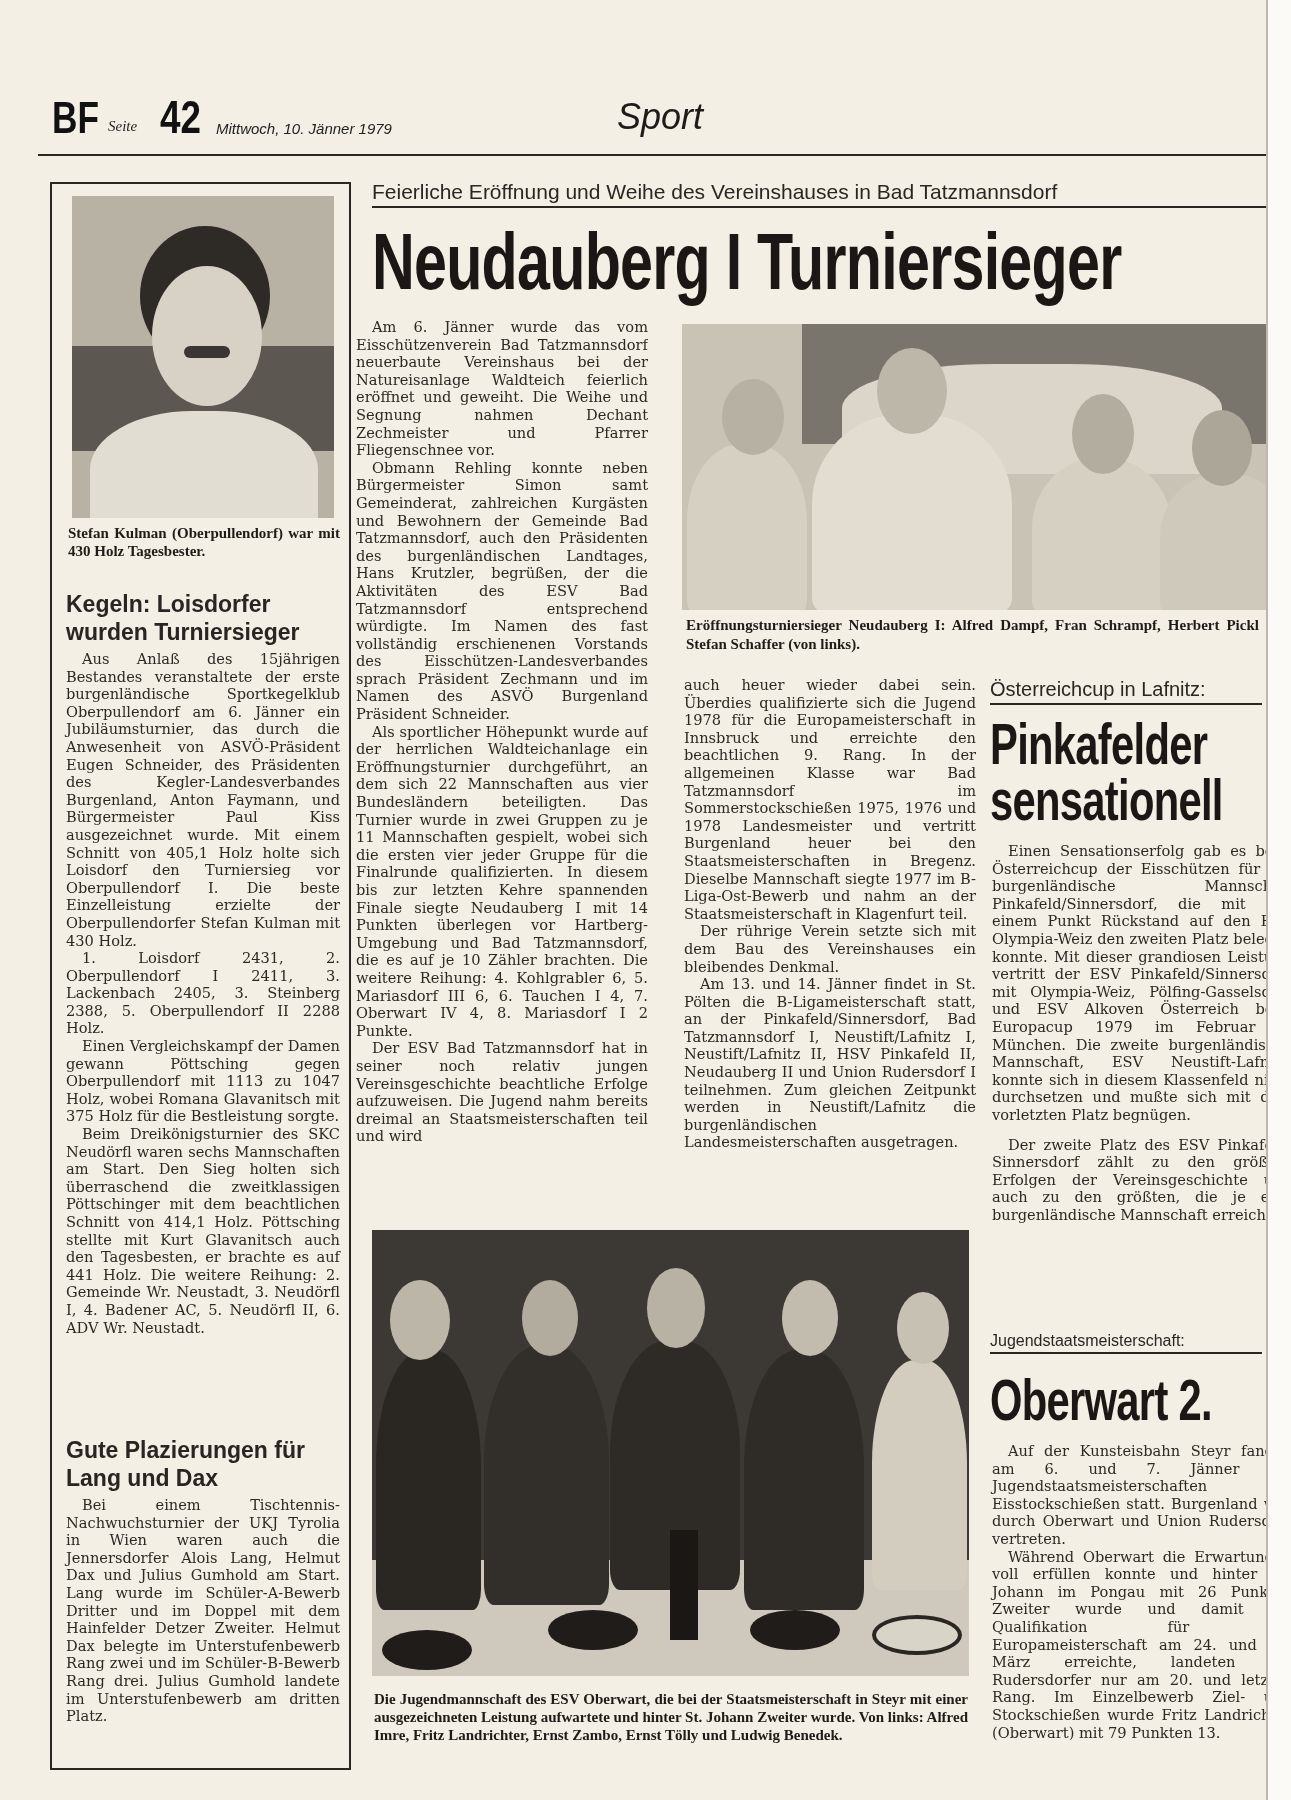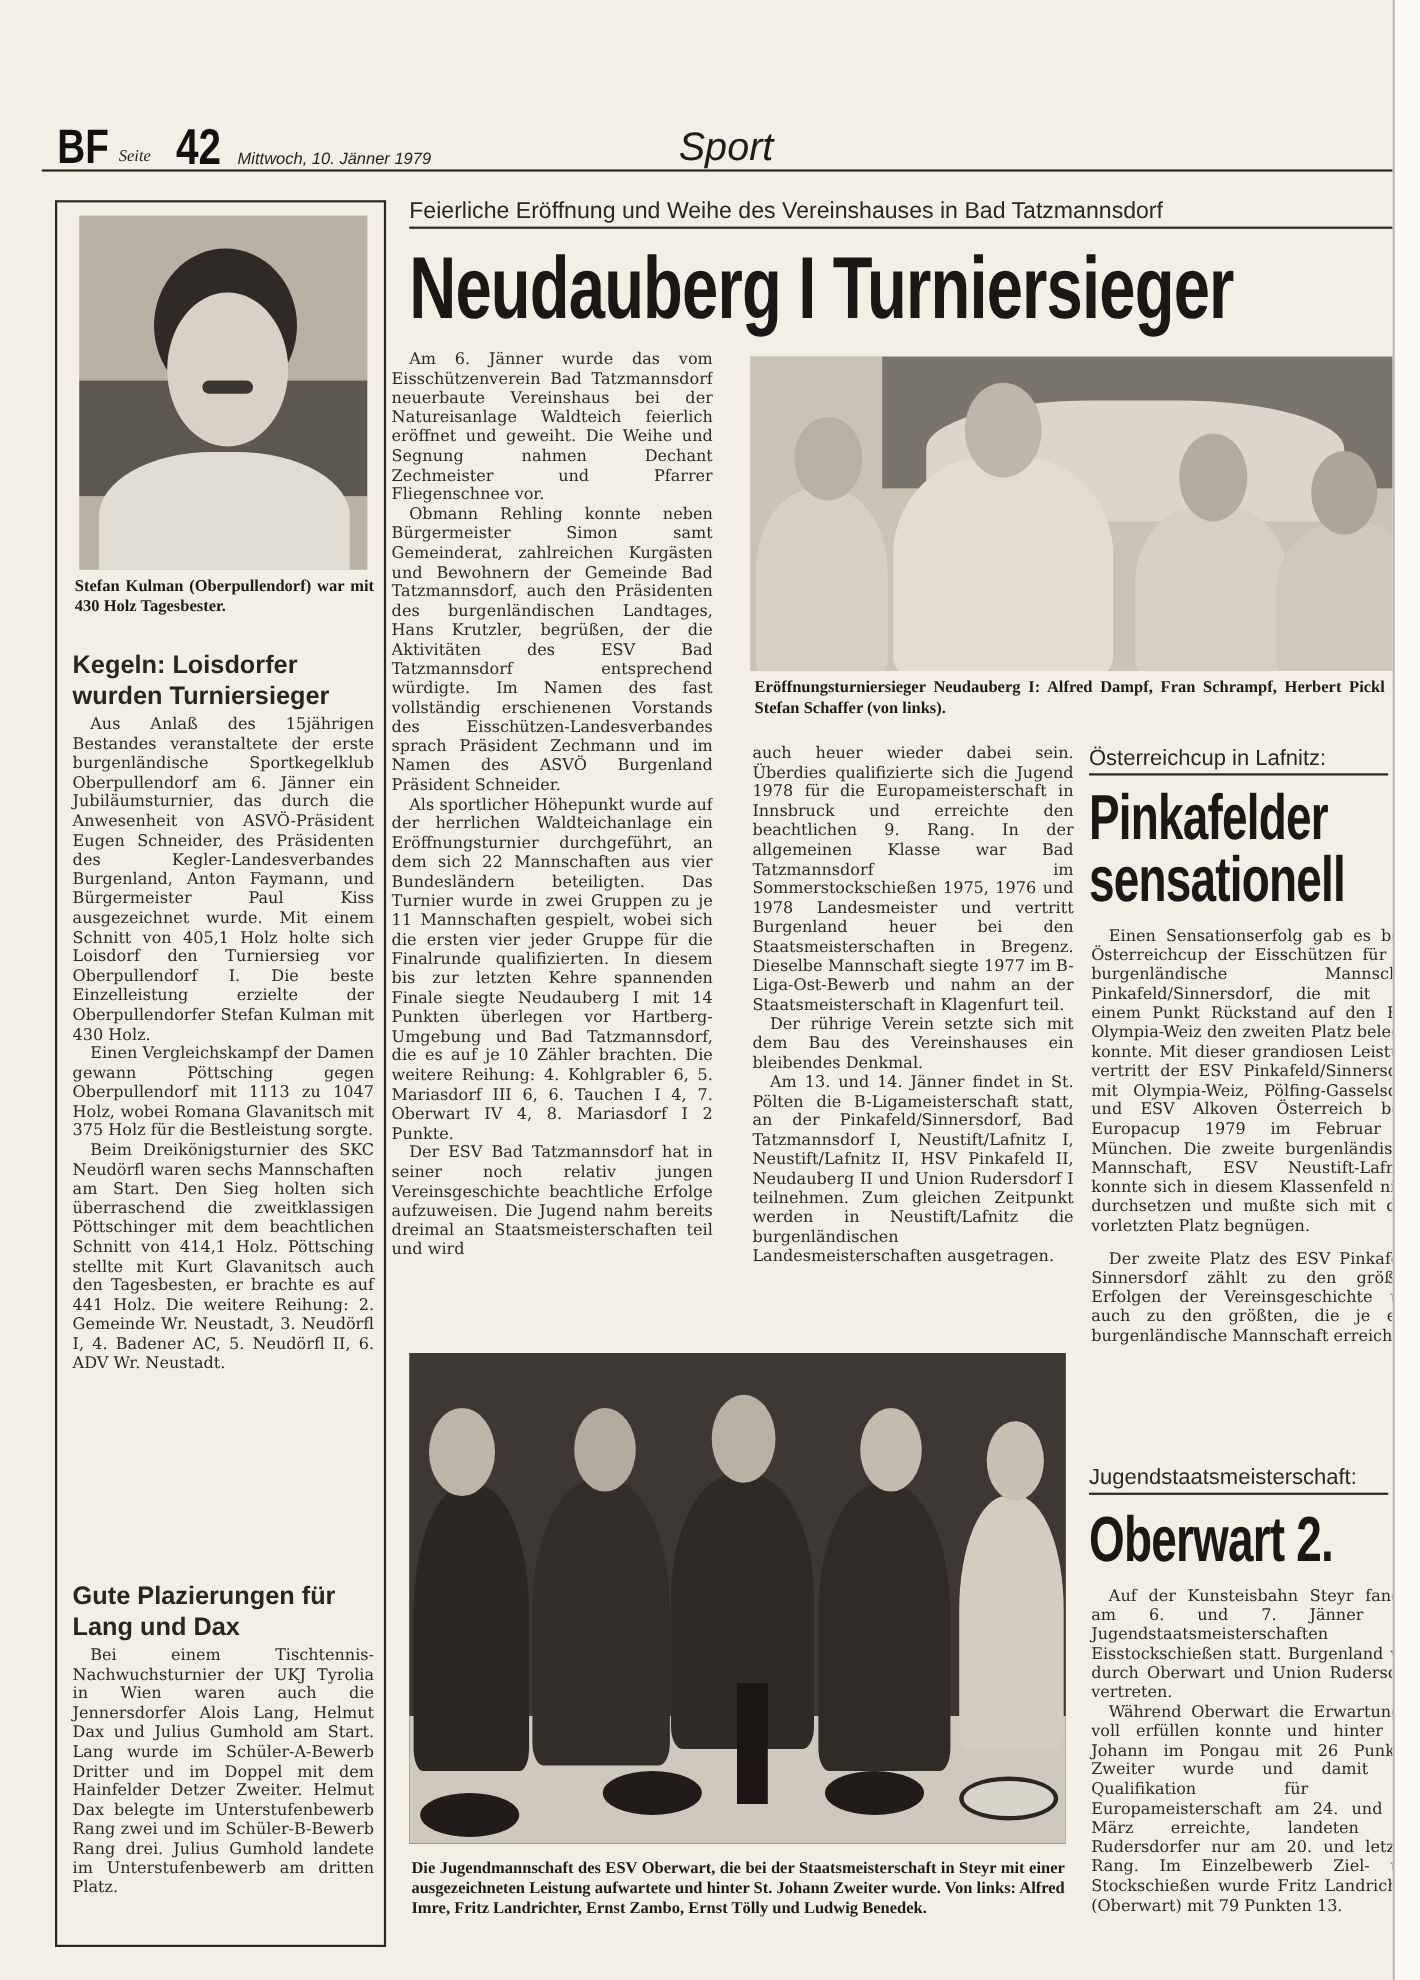--- a/index.html
+++ b/index.html
@@ -56,21 +56,21 @@
       #9a958b;
     overflow: hidden;
   }
   .figure { position: absolute; border-radius: 45% 45% 8% 8%; }
   .head { position: absolute; border-radius: 50%; }
   .rule { position: absolute; background: #2a2622; }
 </style>
 </head>
 <body>
 
-<div class="abs" style="left:52px; top:108px; width:1239px; height:50px;">
+<div class="abs" style="left:52px; top:92px; width:1239px; height:50px;">
   <span class="abs" style="left:0; top:4px; font-family:'Liberation Sans',sans-serif; font-weight:bold; font-size:44px; line-height:44px; color:#111; transform:scaleX(0.8); transform-origin:left top;">BF</span>
   <span class="abs" style="left:56px; top:26px; font-family:Liberation Serif, serif; font-style:italic; font-size:15px; color:#222;">Seite</span>
   <span class="abs" style="left:108px; top:2px; font-family:'Liberation Sans',sans-serif; font-weight:bold; font-size:46px; line-height:46px; color:#111; transform:scaleX(0.8); transform-origin:left top;">42</span>
   <span class="abs" style="left:164px; top:28px; font-family:Liberation Sans, sans-serif; font-style:italic; font-size:15px; color:#222;">Mittwoch, 10. Jänner 1979</span>
   <span class="abs" style="left:565px; top:4px; font-family:'Liberation Sans',sans-serif; font-style:italic; font-size:36px; color:#1e1b18;">Sport</span>
 </div>
 <div class="rule" style="left:38px; top:154px; width:1253px; height:2px;"></div>
 
 <div class="abs" style="left:50px; top:182px; width:301px; height:1588px; border:2px solid #2a2622;"></div>
 
@@ -81,20 +81,21 @@
   <div class="abs" style="left:112px; top:150px; width:46px; height:12px; border-radius:8px; background:#3a3631;"></div>
   <div class="figure" style="left:18px; top:215px; width:228px; height:130px; background:#e2ddd2;"></div>
 </div>
 
 <div class="abs caption" style="left:68px; top:524px; width:272px; font-size:15px; line-height:18px;">Stefan Kulman (Oberpullendorf) war mit 430 Holz Tagesbester.</div>
 
 <div class="abs sans-head" style="left:66px; top:590px; width:278px; font-size:23px; line-height:28px;">Kegeln: Loisdorfer wurden Turniersieger</div>
 
 <div class="abs serif-body" style="left:66px; top:650px; width:274px;">
   <p>Aus Anlaß des 15jährigen Bestandes veranstaltete der erste burgenländische Sportkegelklub Oberpullendorf am 6. Jänner ein Jubiläumsturnier, das durch die Anwesenheit von ASVÖ-Präsident Eugen Schneider, des Präsidenten des Kegler-Landesverbandes Burgenland, Anton Faymann, und Bürgermeister Paul Kiss ausgezeichnet wurde. Mit einem Schnitt von 405,1 Holz holte sich Loisdorf den Turniersieg vor Oberpullendorf I. Die beste Einzelleistung erzielte der Oberpullendorfer Stefan Kulman mit 430 Holz.</p>
+  <p>1. Loisdorf 2431, 2. Oberpullendorf I 2411, 3. Lackenbach 2405, 3. Steinberg 2388, 5. Oberpullendorf II 2288 Holz.</p>
   <p>Einen Vergleichskampf der Damen gewann Pöttsching gegen Oberpullendorf mit 1113 zu 1047 Holz, wobei Romana Glavanitsch mit 375 Holz für die Bestleistung sorgte.</p>
   <p>Beim Dreikönigsturnier des SKC Neudörfl waren sechs Mannschaften am Start. Den Sieg holten sich überraschend die zweitklassigen Pöttschinger mit dem beachtlichen Schnitt von 414,1 Holz. Pöttsching stellte mit Kurt Glavanitsch auch den Tagesbesten, er brachte es auf 441 Holz. Die weitere Reihung: 2. Gemeinde Wr. Neustadt, 3. Neudörfl I, 4. Badener AC, 5. Neudörfl II, 6. ADV Wr. Neustadt.</p>
 </div>
 
 <div class="abs sans-head" style="left:66px; top:1436px; width:278px; font-size:23px; line-height:28px;">Gute Plazierungen für Lang und Dax</div>
 
 <div class="abs serif-body" style="left:66px; top:1496px; width:274px;">
   <p>Bei einem Tischtennis-Nachwuchsturnier der UKJ Tyrolia in Wien waren auch die Jennersdorfer Alois Lang, Helmut Dax und Julius Gumhold am Start. Lang wurde im Schüler-A-Bewerb Dritter und im Doppel mit dem Hainfelder Detzer Zweiter. Helmut Dax belegte im Unterstufenbewerb Rang zwei und im Schüler-B-Bewerb Rang drei. Julius Gumhold landete im Unterstufenbewerb am dritten Platz.</p>
 </div>
 
@@ -153,21 +154,21 @@
 
 <div class="abs" style="left:990px; top:670px; width:276px; height:1130px; overflow:hidden;">
   <div class="abs kicker" style="left:0; top:8px; width:272px; font-size:20px;">Österreichcup in Lafnitz:</div>
   <div class="abs cond-head" style="left:0; top:44px; font-size:58px; line-height:60px; transform:scaleX(0.72);">Pinkafelder</div>
   <div class="abs cond-head" style="left:0; top:100px; font-size:58px; line-height:60px; transform:scaleX(0.72);">sensationell</div>
   <div class="abs serif-body" style="left:2px; top:172px; width:300px;">
     <p>Einen Sensationserfolg gab es beim Österreichcup der Eisschützen für die burgenländische Mannschaft Pinkafeld/Sinnersdorf, die mit nur einem Punkt Rückstand auf den ESV Olympia-Weiz den zweiten Platz belegen konnte. Mit dieser grandiosen Leistung vertritt der ESV Pinkafeld/Sinnersdorf mit Olympia-Weiz, Pölfing-Gasselsdorf und ESV Alkoven Österreich beim Europacup 1979 im Februar in München. Die zweite burgenländische Mannschaft, ESV Neustift-Lafnitz, konnte sich in diesem Klassenfeld nicht durchsetzen und mußte sich mit dem vorletzten Platz begnügen.</p>
     <p style="margin-top:12px;">Der zweite Platz des ESV Pinkafeld-Sinnersdorf zählt zu den größten Erfolgen der Vereinsgeschichte und auch zu den größten, die je eine burgenländische Mannschaft erreicht</p>
   </div>
 
-  <div class="abs kicker" style="left:0; top:662px; width:272px; font-size:20px;">Jugendstaatsmeisterschaft:</div>
+  <div class="abs kicker" style="left:0; top:662px; width:272px; font-size:16px;">Jugendstaatsmeisterschaft:</div>
   <div class="abs cond-head" style="left:0; top:700px; font-size:58px; line-height:60px; transform:scaleX(0.72);">Oberwart 2.</div>
   <div class="abs serif-body" style="left:2px; top:772px; width:300px;">
     <p>Auf der Kunsteisbahn Steyr fanden am 6. und 7. Jänner die Jugendstaatsmeisterschaften im Eisstockschießen statt. Burgenland war durch Oberwart und Union Rudersdorf vertreten.</p>
     <p>Während Oberwart die Erwartungen voll erfüllen konnte und hinter St. Johann im Pongau mit 26 Punkten Zweiter wurde und damit die Qualifikation für die Europameisterschaft am 24. und 25. März erreichte, landeten die Rudersdorfer nur am 20. und letzten Rang. Im Einzelbewerb Ziel- und Stockschießen wurde Fritz Landrichter (Oberwart) mit 79 Punkten 13.</p>
   </div>
 </div>
 
 <div class="abs" style="left:1266px; top:0; width:25px; height:1800px; background:#fbfaf6; border-left:2px solid #bdb8ad;"></div>
 
 </body></html>

